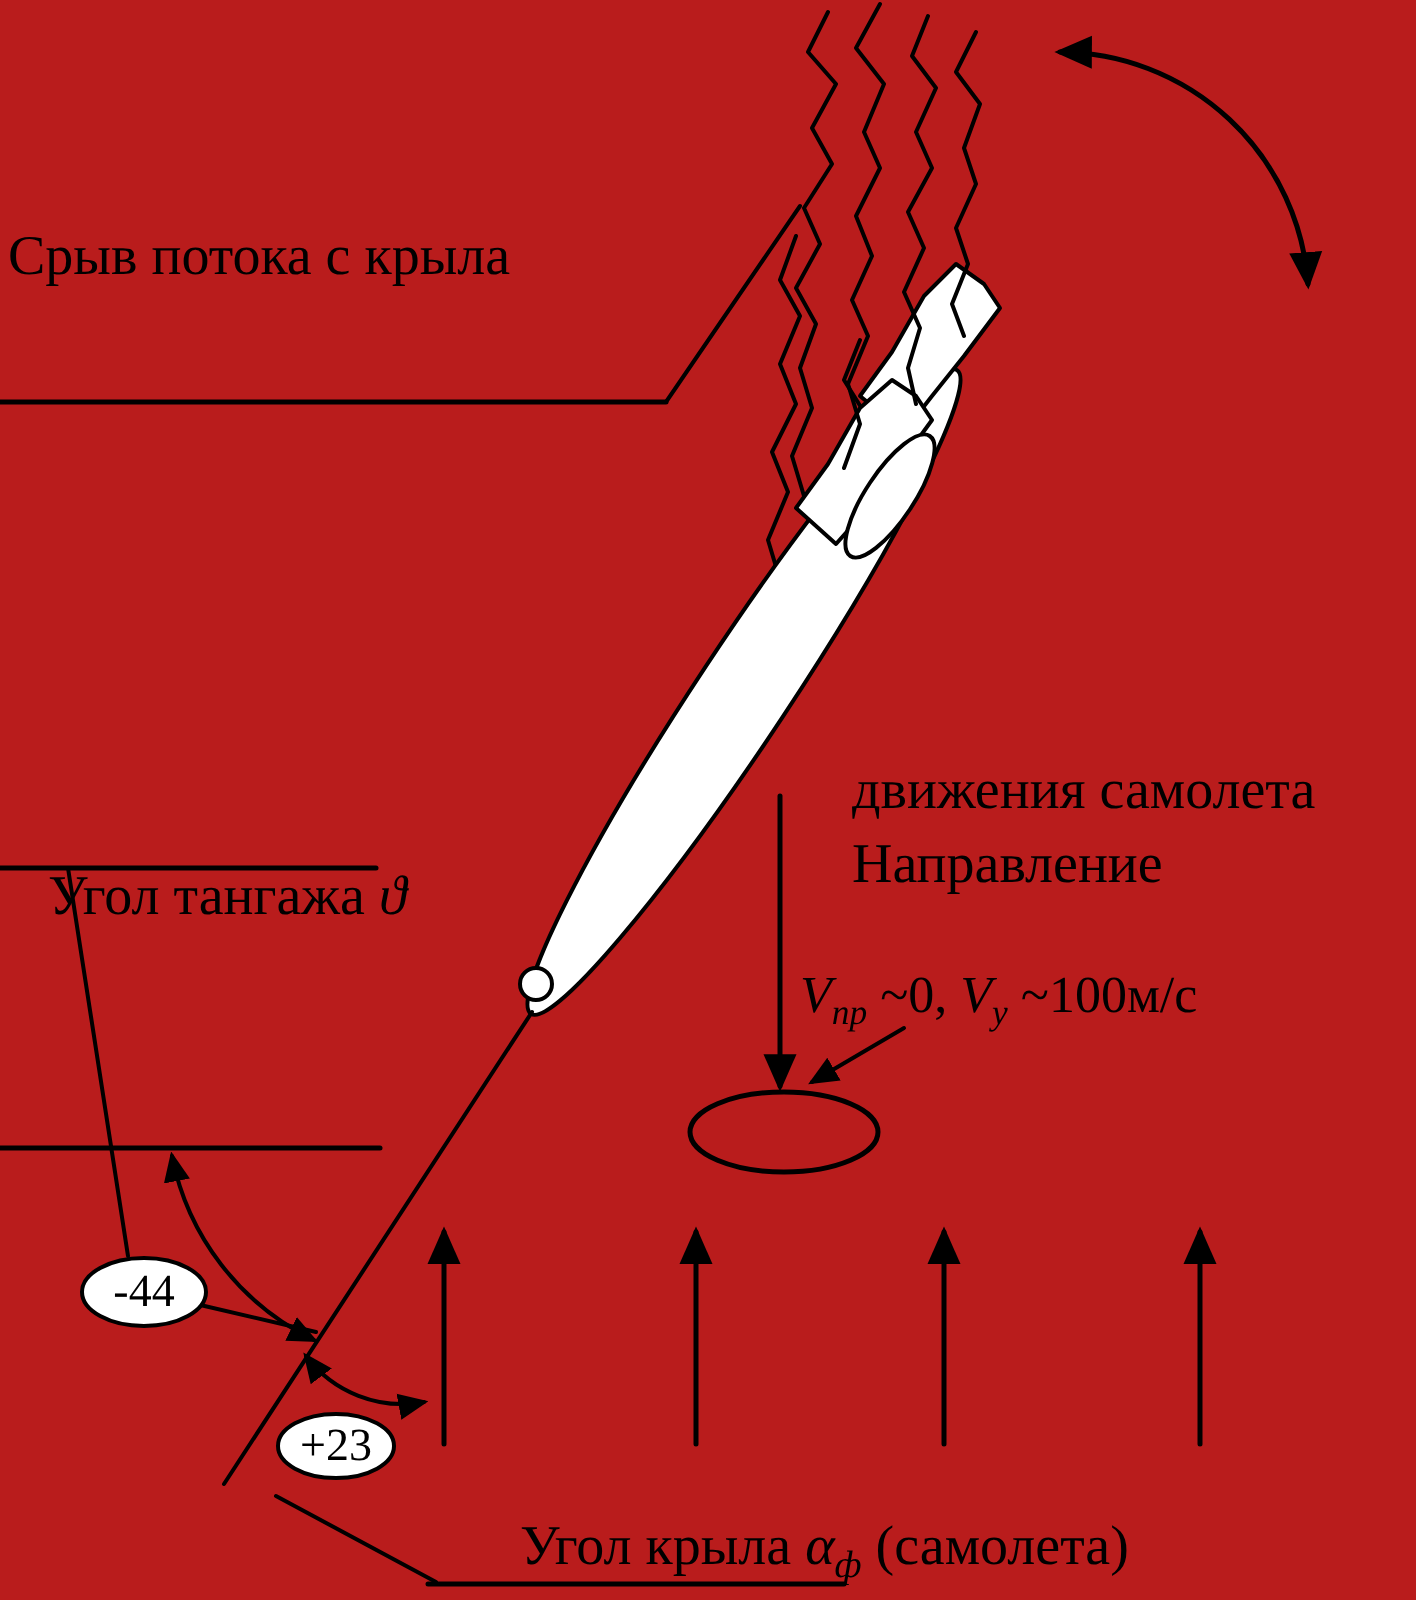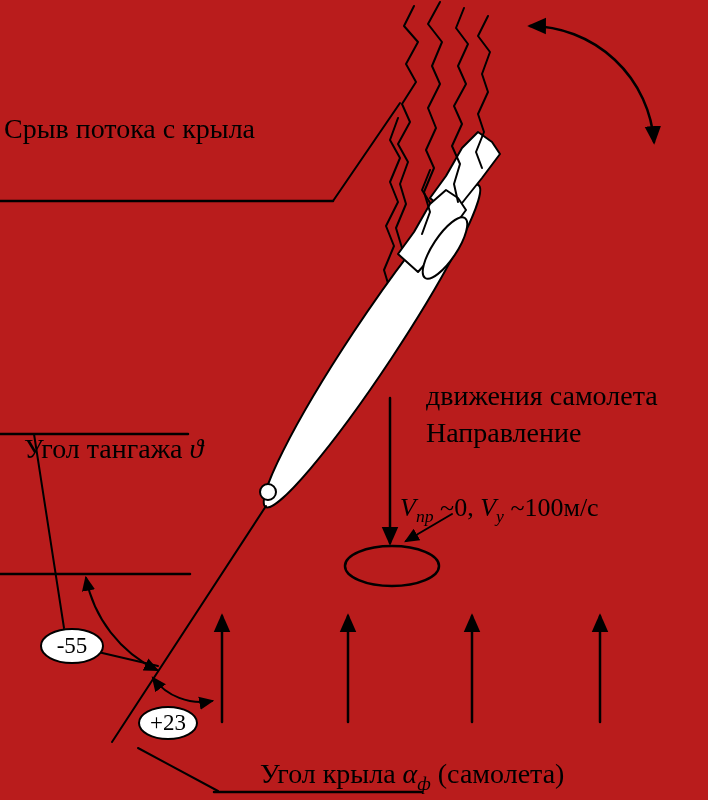--- a/index.html
+++ b/index.html
@@ -9,21 +9,21 @@
   }
   #canvas svg{position:absolute;left:0;top:0;}
   .lbl{position:absolute;white-space:nowrap;}
   .f28{font-size:28px;line-height:37px;}
   .indent2{padding-left:8px;}
   .it{font-style:italic;}
   .subtxt{font-size:0.68em;font-style:italic;}
   #lbl-sep{left:4px;top:110px;}
   #lbl-pitch{left:24px;top:396px;margin-top:34px;}
   #lbl-dir{left:426px;top:377px;}
-  #lbl-vel{left:400px;top:492px;font-size:26px;line-height:32px;}
+  #lbl-vel{left:400px;top:482px;font-size:26px;line-height:32px;}
   #val-pitch{left:41px;top:629px;width:62px;height:34px;font-size:23px;line-height:34px;text-align:center;}
   #val-aoa{left:139px;top:707px;width:58px;height:32px;font-size:23px;line-height:32px;text-align:center;}
   #lbl-attack{left:260px;top:755px;}
 </style>
 </head>
 <body>
 
 <div id="canvas">
 
   <svg width="708" height="800" viewBox="0 0 708 800">
@@ -89,21 +89,21 @@
 
   <div class="lbl f28" id="lbl-dir">
     <div>движения самолета</div>
     <div>Направление</div>
   </div>
 
   <div class="lbl" id="lbl-vel">
     <span class="it">V</span><sub class="subtxt">пр</sub><span> ~0, </span><span class="it">V</span><sub class="subtxt">у</sub><span> ~100м/с</span>
   </div>
 
-  <div class="lbl" id="val-pitch">-55</div>
+  <div class="lbl" id="val-pitch">-44</div>
 
   <div class="lbl" id="val-aoa">+23</div>
 
   <div class="lbl f28" id="lbl-attack">
     <span>Угол крыла </span><span class="it">α</span><sub class="subtxt">ф</sub><span> (самолета)</span>
   </div>
 
 </div>
 
 </body></html>

